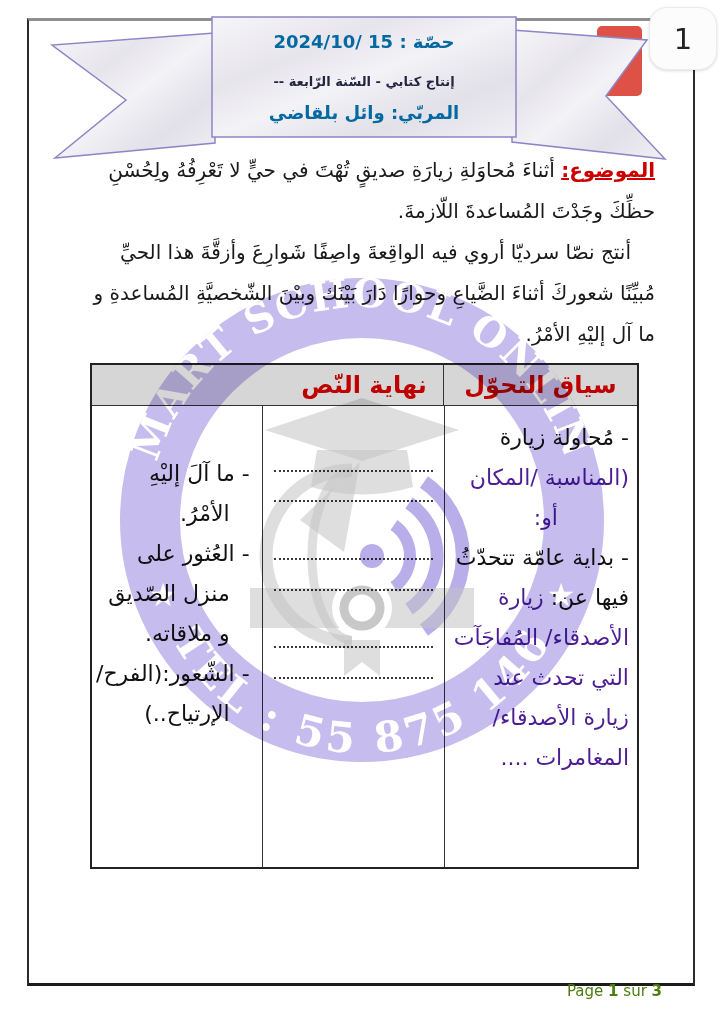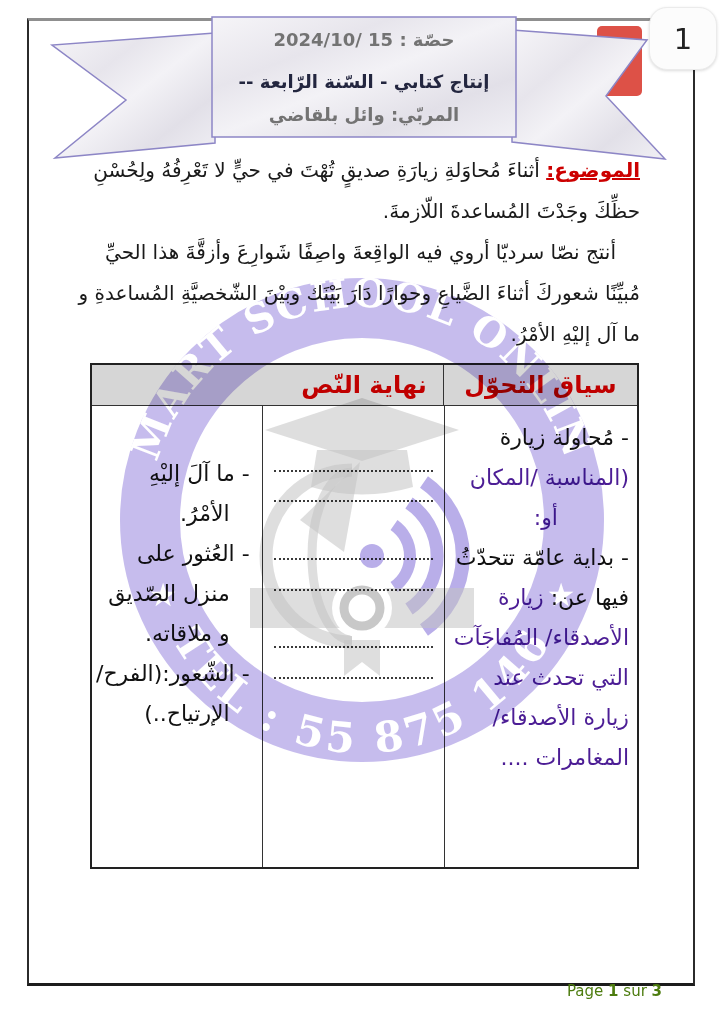--- a/index.html
+++ b/index.html
@@ -10,24 +10,24 @@
         border-top:3px solid #8f8f8f;border-left:2px solid #2b2b2b;
         border-right:2px solid #2b2b2b;border-bottom:3px solid #1c1c1c;z-index:1;}
   
   .red-decor{position:absolute;left:597px;top:26px;width:45px;height:70px;background:#dd5147;
         border-radius:5px;z-index:2;}
   
   .ribbon-svg{position:absolute;left:0;top:0;width:720px;height:180px;z-index:3;}
   .banner-text{position:absolute;left:212px;top:17px;width:304px;height:120px;z-index:4;
         display:flex;flex-direction:column;justify-content:space-evenly;align-items:center;
         direction:rtl;text-align:center;}
-  .banner-text .b1,.banner-text .b3{color:#737373;font-weight:bold;font-size:18px;}
-  .banner-text .b2{color:#23263f;font-weight:bold;font-size:18px;margin-top:8px;}
+  .banner-text .b1,.banner-text .b3{color:#0369a1;font-weight:bold;font-size:18px;}
+  .banner-text .b2{color:#23263f;font-weight:bold;font-size:13px;margin-top:8px;}
   
-  .topic{position:absolute;right:80px;left:56px;top:150px;z-index:5;direction:rtl;
+  .topic{position:absolute;right:65px;left:56px;top:150px;z-index:5;direction:rtl;
         text-align:right;font-size:20px;color:#1a1a1a;}
   .topic .tline{line-height:41px;white-space:nowrap;}
   .topic .indent{padding-right:24px;}
   .topic-label{color:#cc0000;font-weight:bold;text-decoration:underline;}
   
   .sheet-table{position:absolute;left:90px;top:363px;width:545px;height:502px;z-index:5;
         direction:rtl;display:flex;flex-direction:column;border:2px solid #222;}
   .thead{display:flex;height:40px;background:#d6d6d6;border-bottom:1.5px solid #333;}
   .tbody{display:flex;flex:1;}
   .hcell{display:flex;align-items:center;justify-content:center;color:#c00000;

